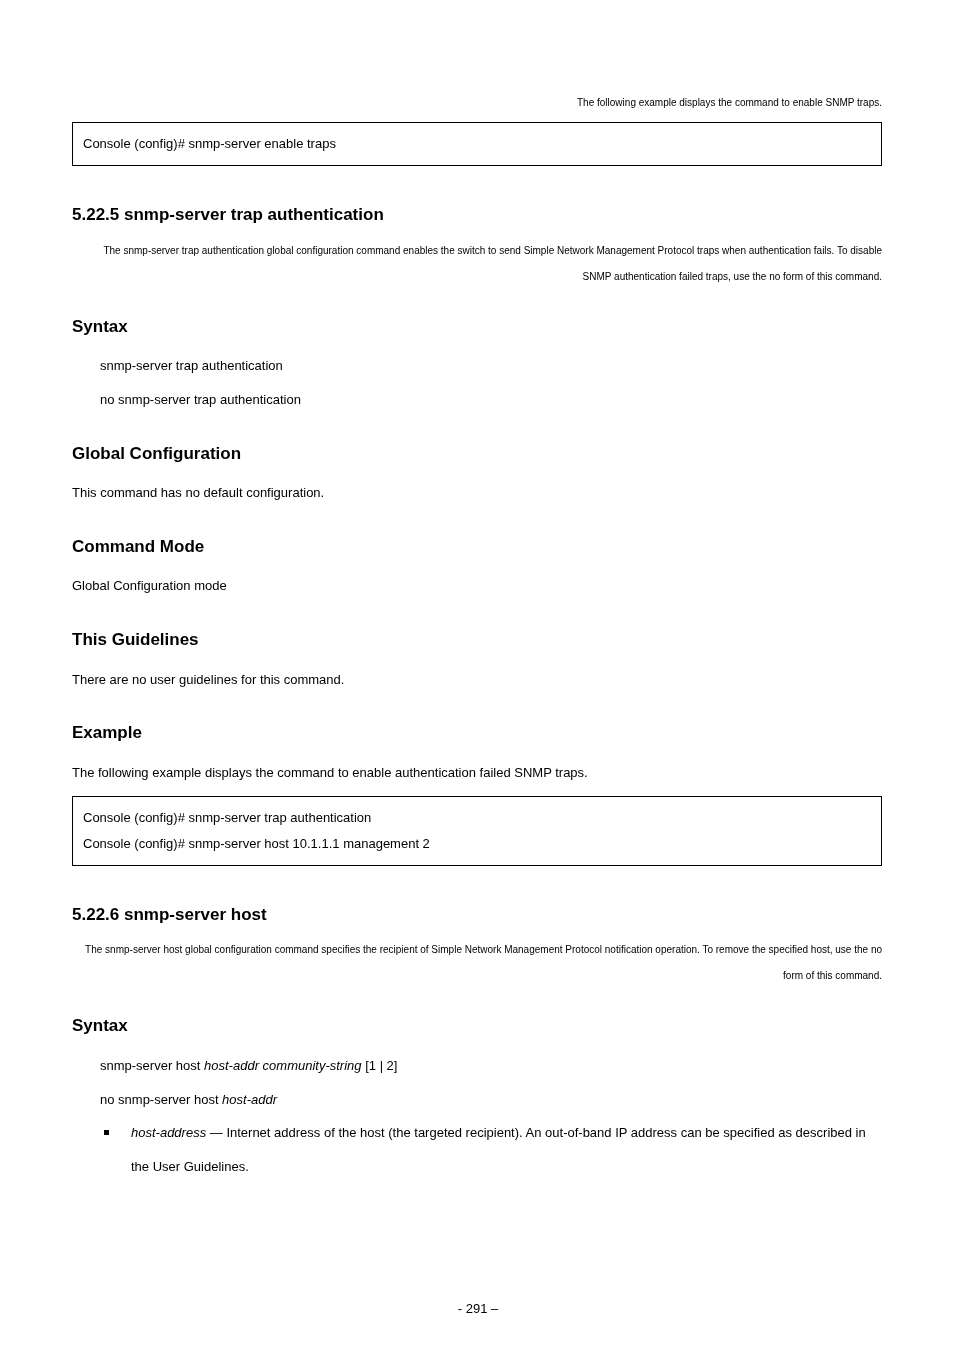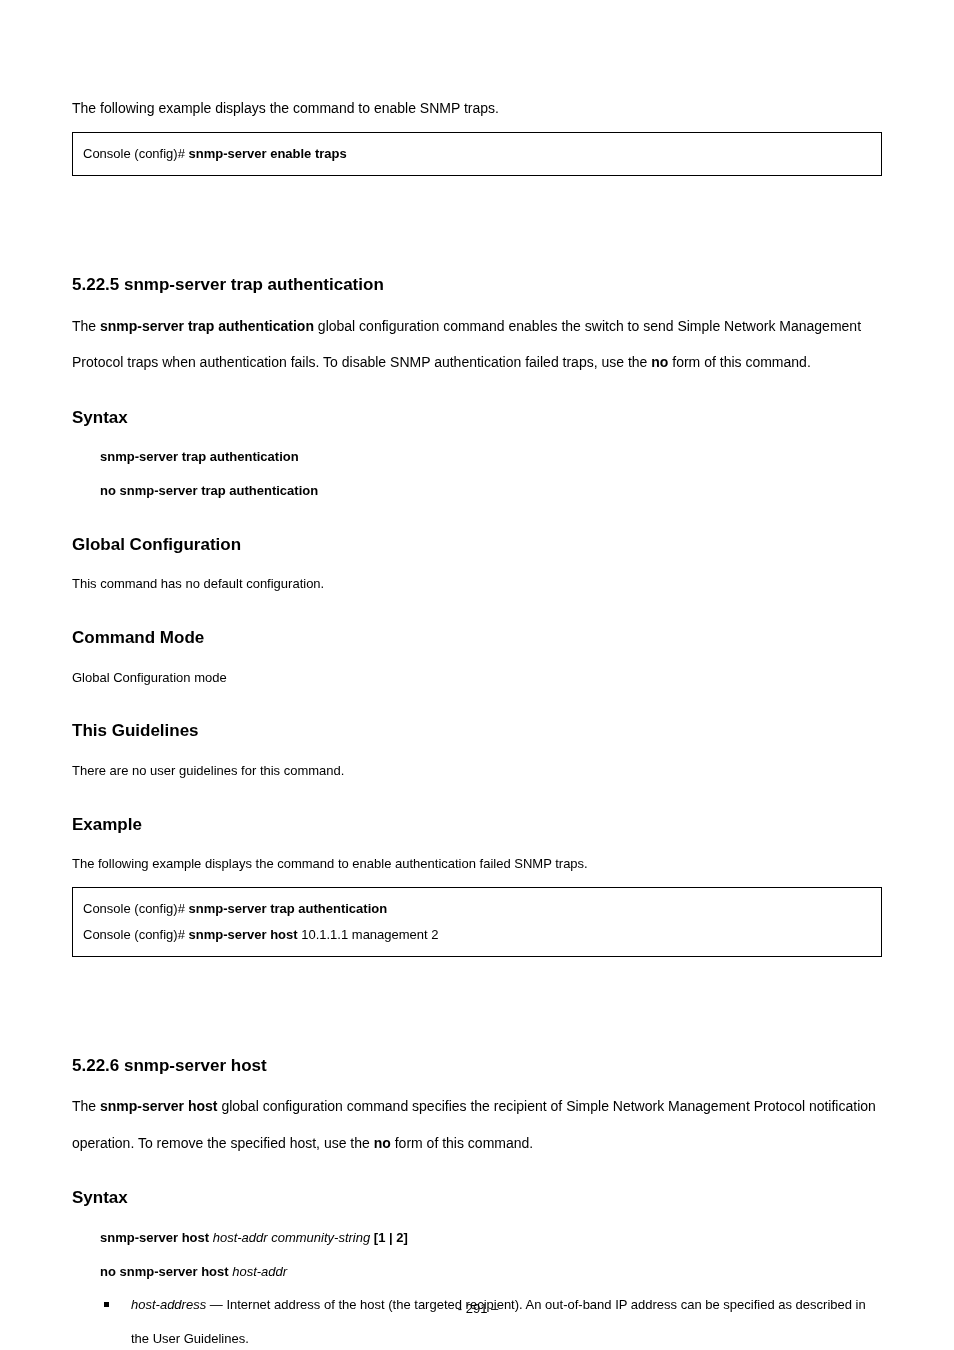--- a/index.html
+++ b/index.html
@@ -11,40 +11,41 @@
     line-height: 1.5;
     padding: 90px 72px 40px 72px;
     position: relative;
   }
   .heading {
     font-size: 17px;
     font-weight: bold;
     margin-top: 24px;
     margin-bottom: 10px;
   }
-  .section-gap { margin-top: 96px; }
+  .section-gap { margin-top: 36px; }
   .para {
-    font-size: 14px;
+    font-size: 10px;
     line-height: 2.6;
     margin-bottom: 6px;
+    text-align: right;
   }
   .para-tight {
     font-size: 13px;
     line-height: 2.6;
   }
   .codebox {
     border: 1px solid #000;
     padding: 8px 10px;
     margin-top: 6px;
     margin-bottom: 6px;
     font-size: 13px;
     line-height: 2.0;
   }
   .codebox .row { white-space: pre; }
-  .bold { font-weight: bold; }
+  .bold { font-weight: normal; }
   .bullet-row {
     display: flex;
     align-items: flex-start;
     padding-left: 32px;
     font-size: 13px;
     line-height: 2.6;
   }
   .bullet-dot {
     width: 5px; height: 5px; background: #000;
     margin-top: 14px; margin-right: 22px; flex-shrink: 0;

